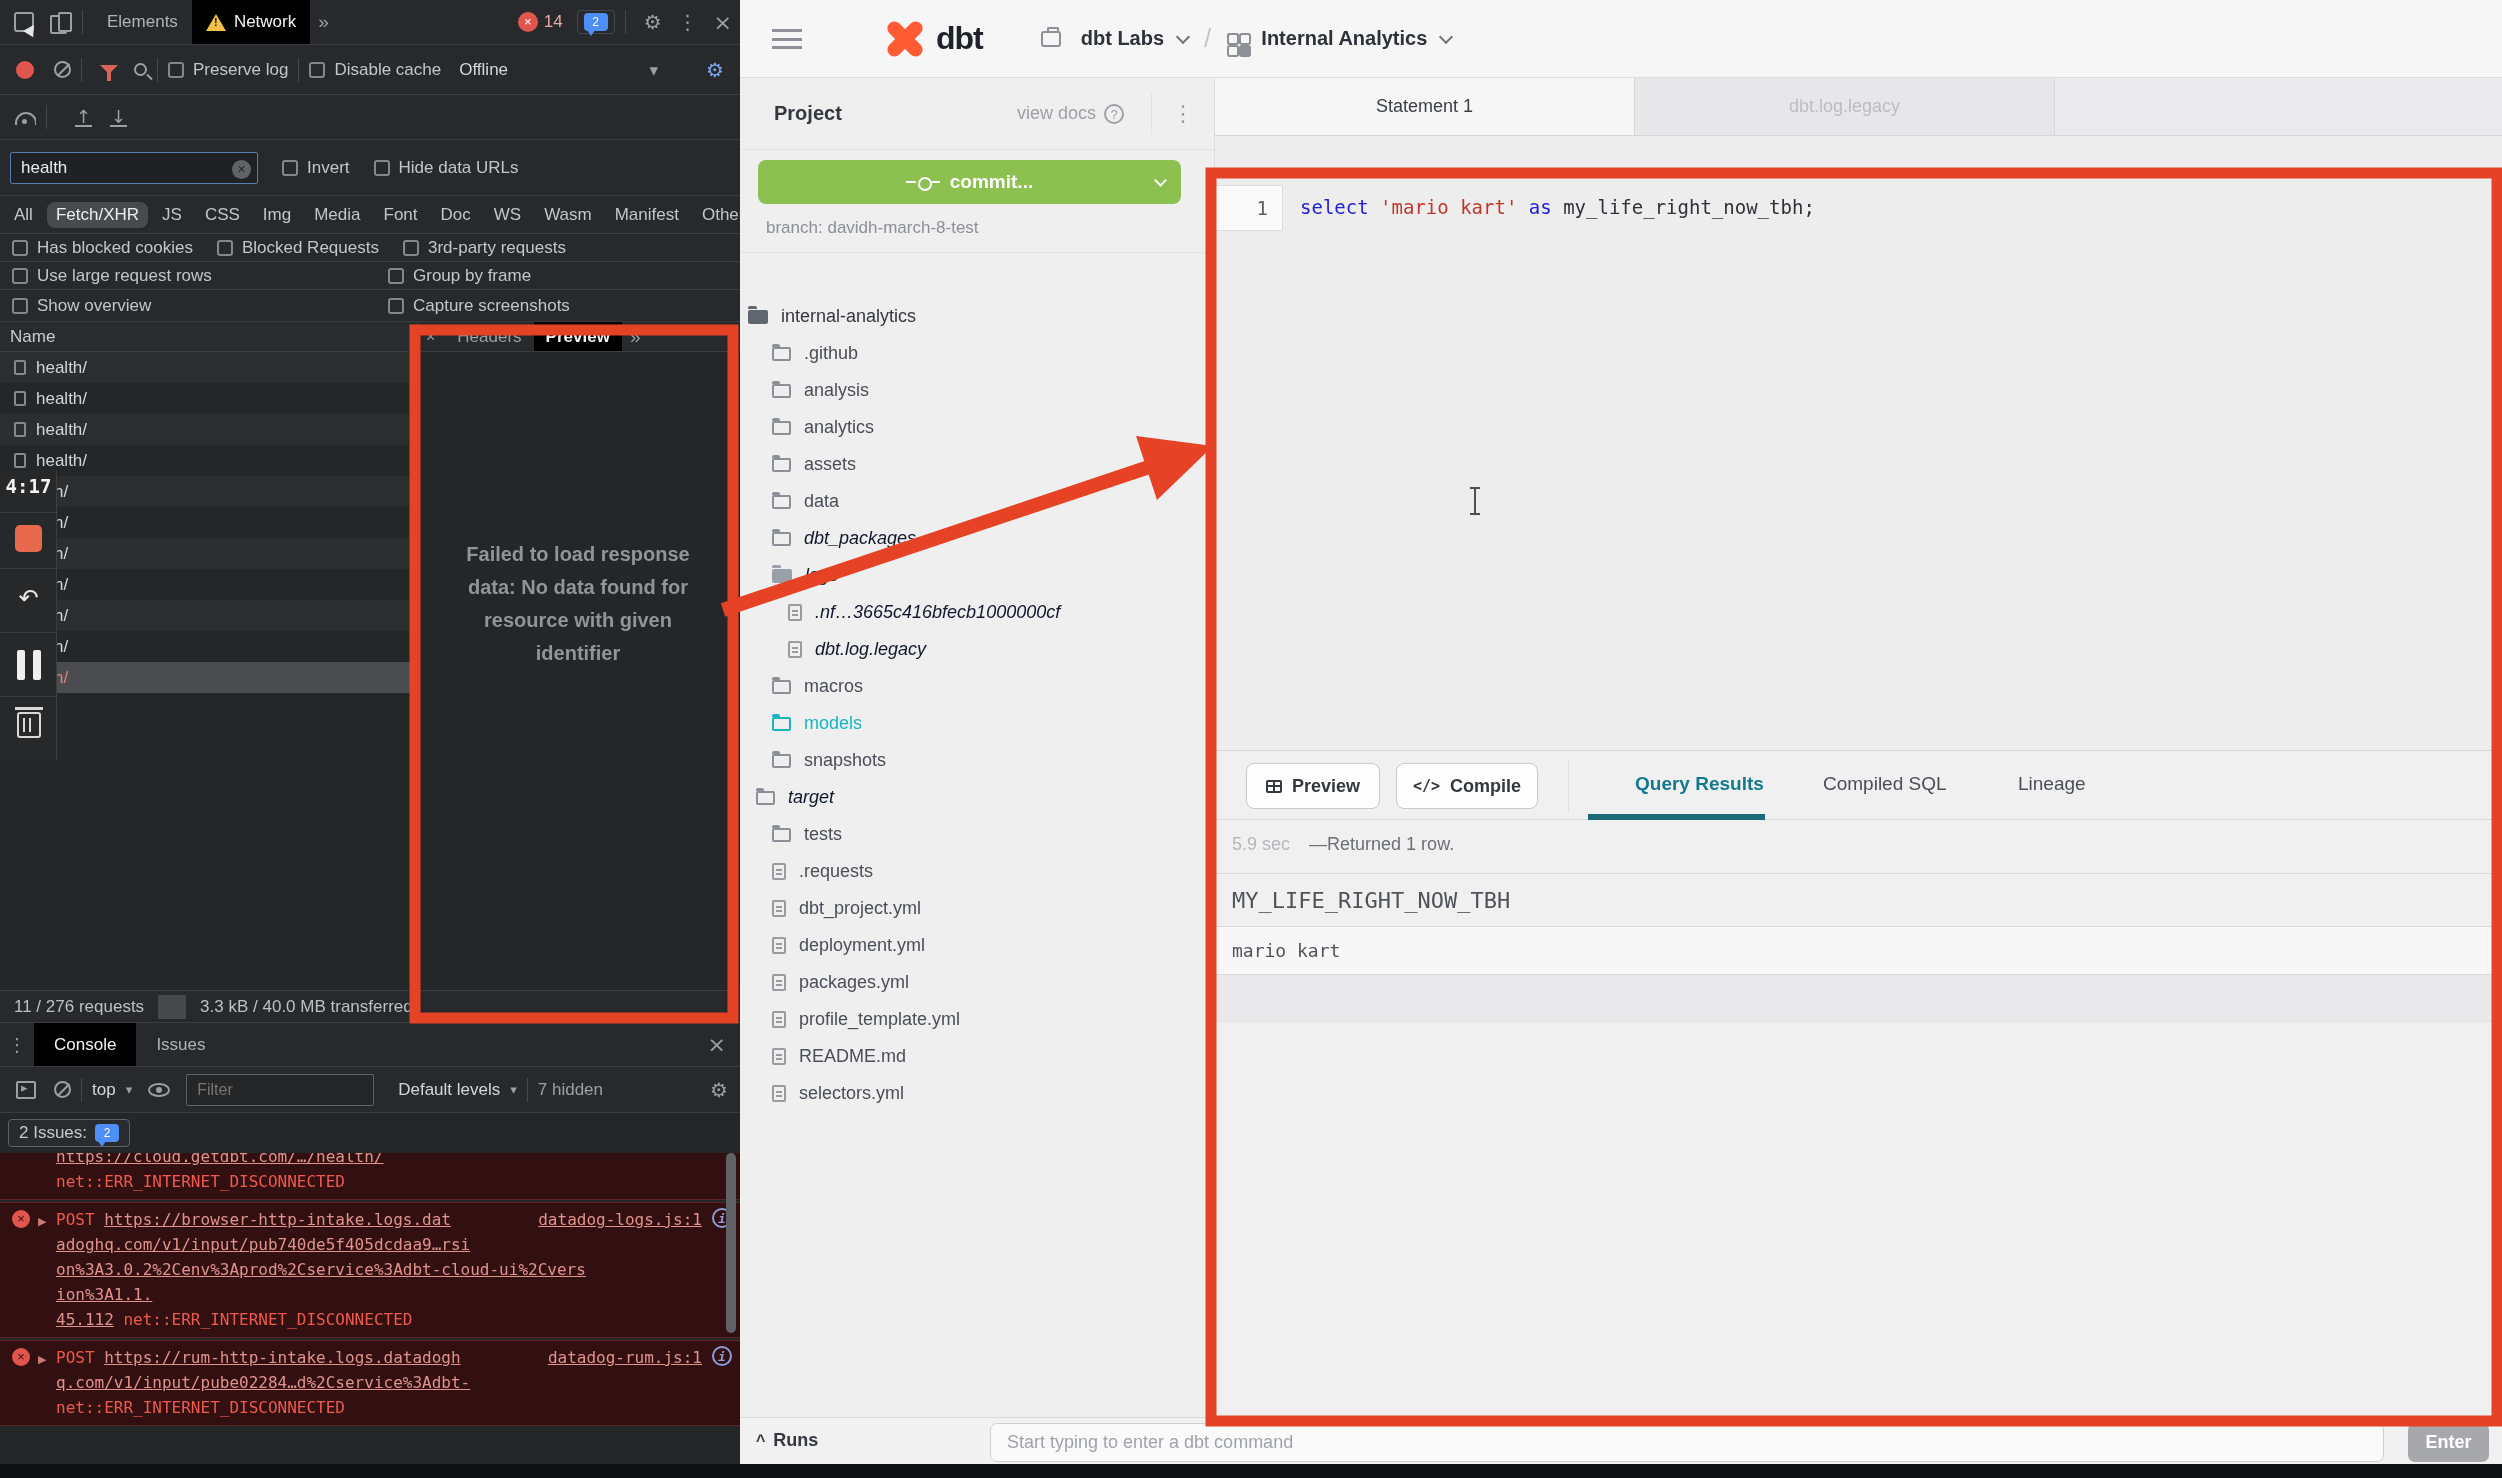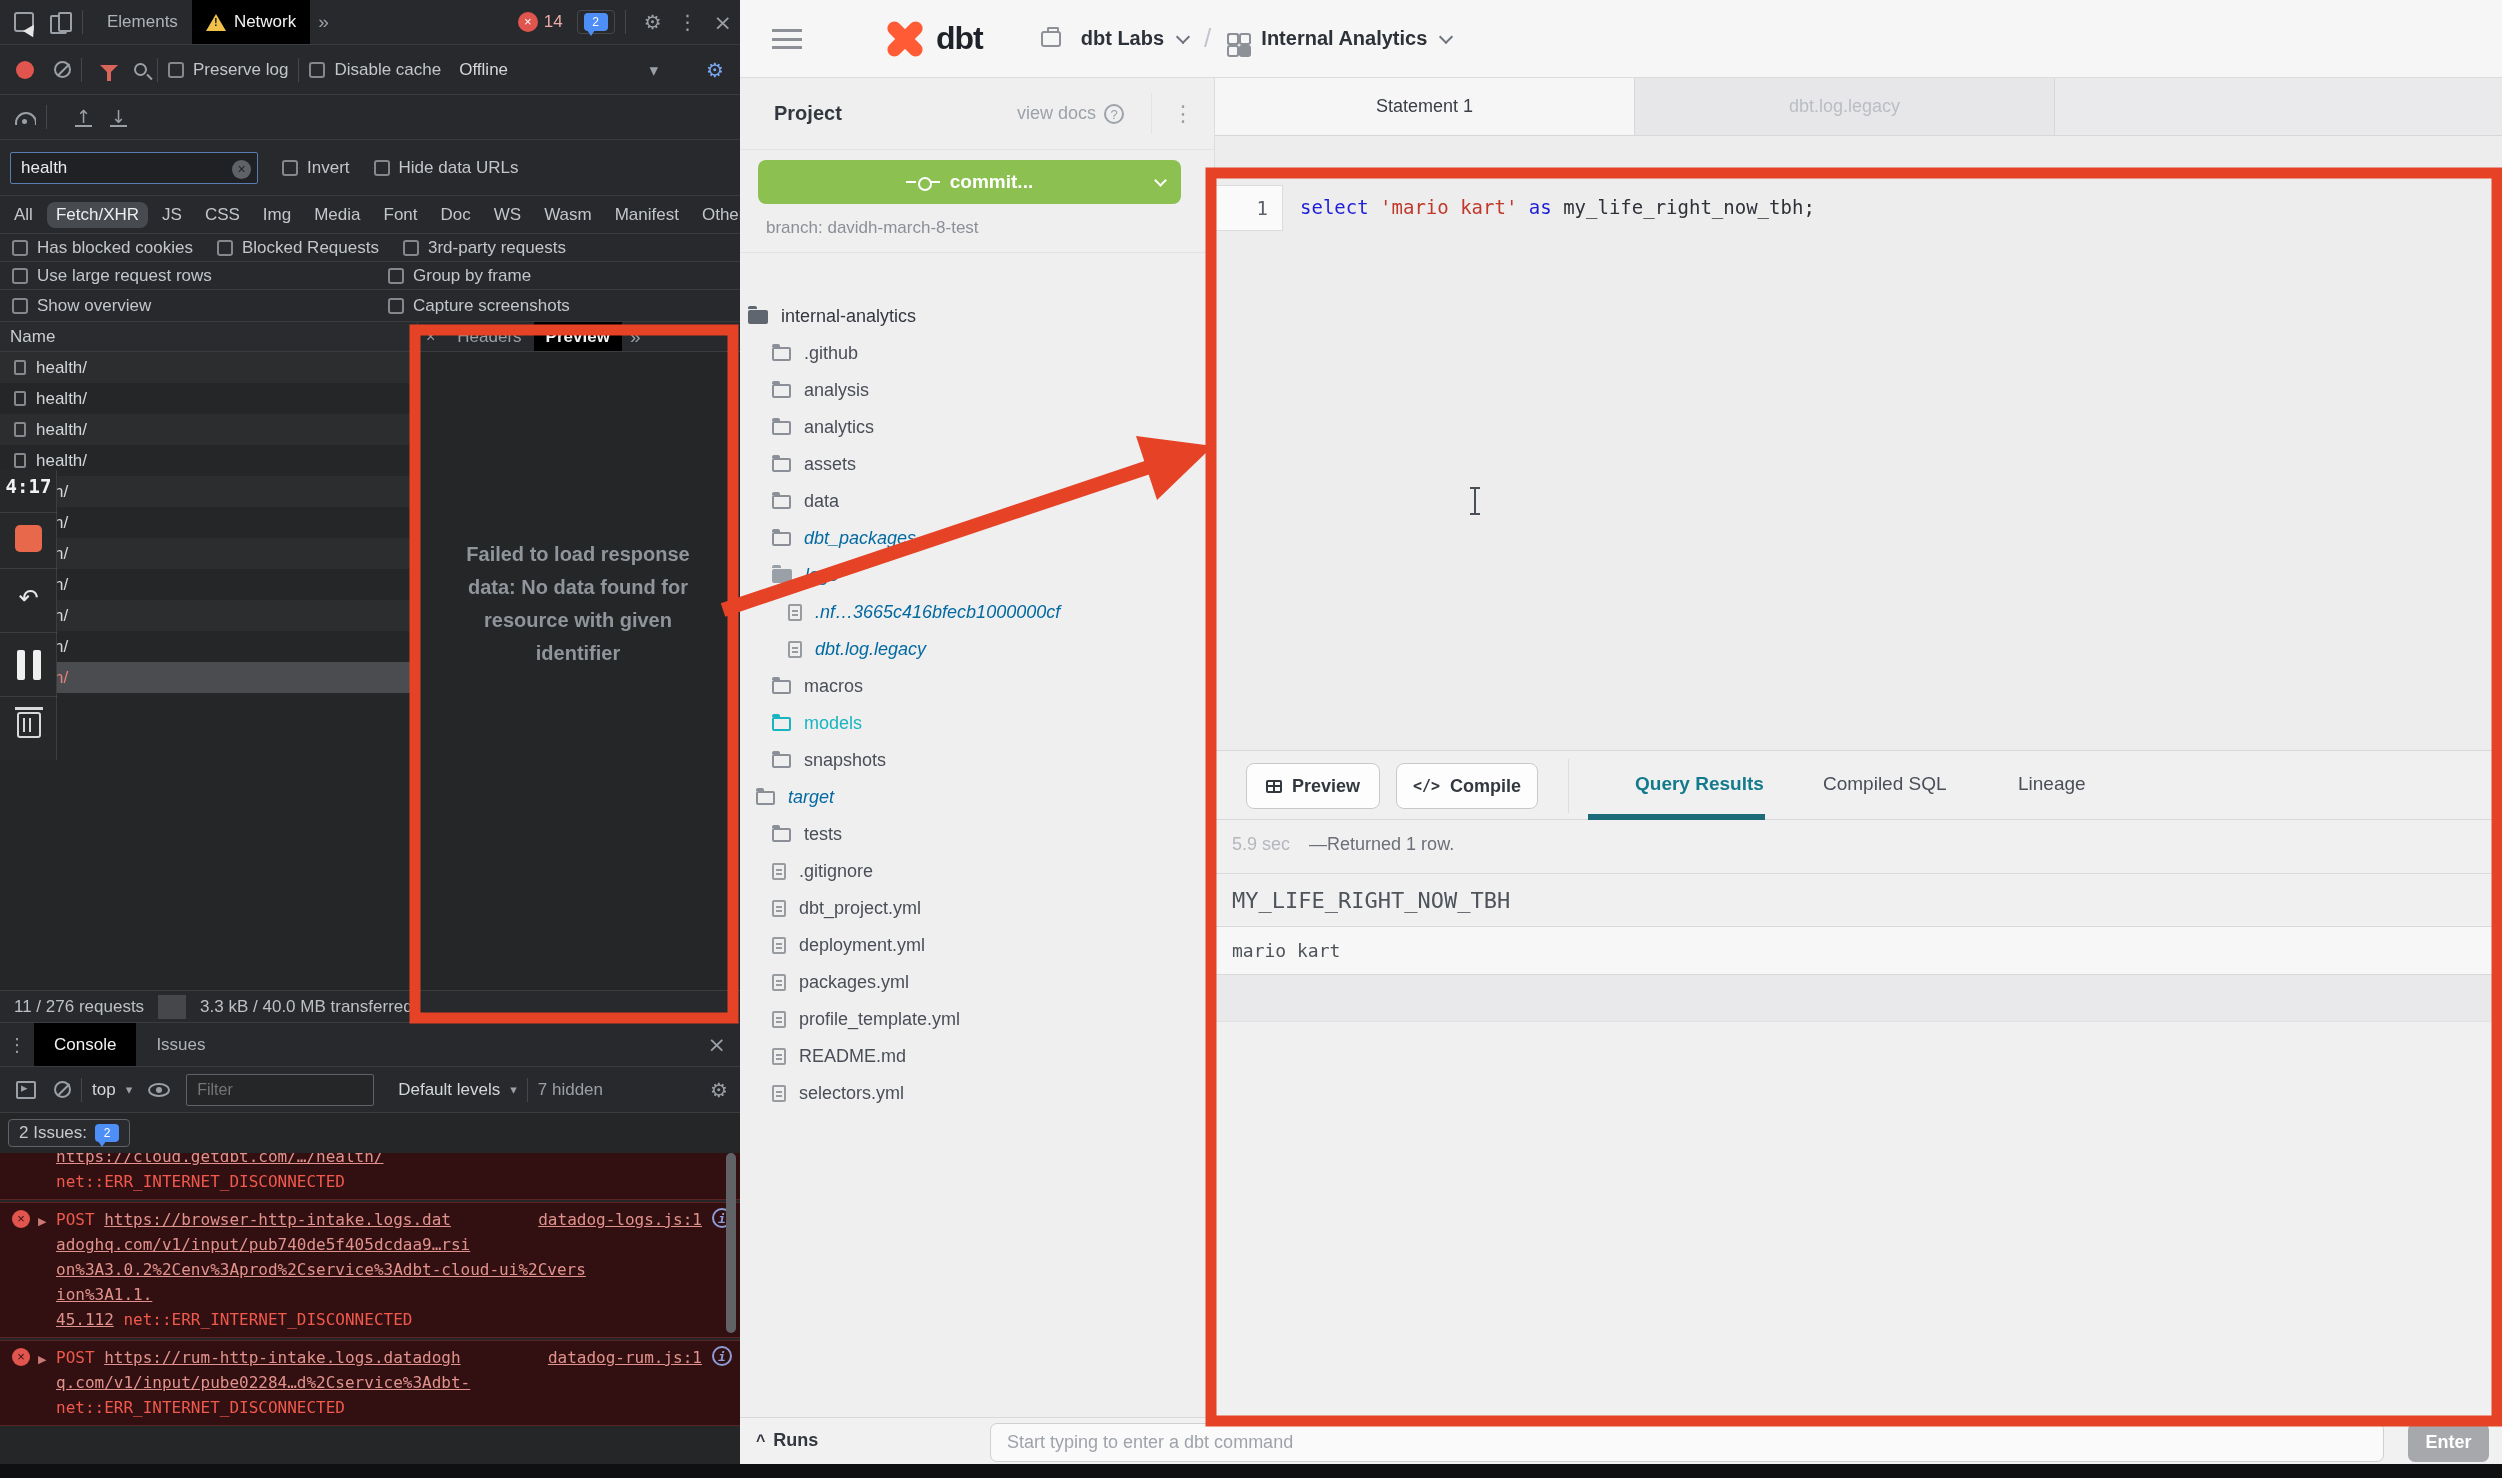--- a/index.html
+++ b/index.html
@@ -164,21 +164,21 @@
   .side-kebab { position:absolute; right:20px; color:#9da1a8; font-size:22px; font-family:"DejaVu Sans",sans-serif; border-left:1px solid #e3e3e6; padding:8px 0 8px 20px; }
   .commit-btn { position:absolute; left:18px; top:82px; width:423px; height:44px; background:#8cc152; border-radius:8px; color:#fff; font-weight:bold; font-size:19px; display:flex; align-items:center; justify-content:center; gap:10px; }
   .commit-btn .chev { position:absolute; right:16px; width:9px; height:9px; border-right:2px solid #fff; border-bottom:2px solid #fff; transform:rotate(45deg); top:16px; }
   .commit-glyph { width:34px; height:10px; position:relative; flex:none; }
   .commit-glyph::before { content:""; position:absolute; left:12px; top:0; width:10px; height:10px; border:2px solid #fff; border-radius:50%; }
   .commit-glyph::after { content:""; position:absolute; top:4px; left:0; width:10px; height:2px; background:#fff; box-shadow:24px 0 0 #fff; }
   .branch-line { position:absolute; left:26px; top:140px; color:#8b8f97; font-size:17px; }
   .side-div { position:absolute; left:0; top:174px; width:475px; height:1px; background:#e3e3e6; }
   .tree { position:absolute; left:0; top:180px; width:475px; }
   .tree-item { height:37px; display:flex; align-items:center; gap:13px; color:#4a4e57; }
-  .tree-item.dim .t-label { color:#0369a1; font-style:italic; }
+  .tree-item.dim .t-label { color:#0f172a; font-style:italic; }
   .tree-item.teal .t-label { color:#18b5c0; }
   .tree-item.root .t-label { color:#33373e; }
   .t-icon { flex:none; position:relative; }
   .t-icon.folder { width:19px; height:14px; border:2px solid #8a8f98; border-radius:2px; }
   .t-icon.folder::before { content:""; position:absolute; left:-2px; top:-5px; width:8px; height:3px; background:#8a8f98; border-radius:2px 2px 0 0; }
   .tree-item.teal .t-icon.folder { border-color:#18b5c0; } .tree-item.teal .t-icon.folder::before { background:#18b5c0; }
   .t-icon.folder-open { width:20px; height:14px; background:#5f6670; border-radius:2px; }
   .t-icon.folder-open::before { content:""; position:absolute; left:0; top:-4px; width:9px; height:3px; background:#5f6670; border-radius:2px 2px 0 0; }
   .tree-item.dim .t-icon.folder-open { background:#9aa0a8; } .tree-item.dim .t-icon.folder-open::before { background:#9aa0a8; }
   .t-icon.file { width:14px; height:17px; border:2px solid #989b9f; border-radius:2px; }
@@ -640,21 +640,21 @@
             <span class="t-label">target</span>
           </div>
 
           <div class="tree-item" style="padding-left: 32px;">
             <span class="t-icon folder"></span>
             <span class="t-label">tests</span>
           </div>
 
           <div class="tree-item" style="padding-left: 32px;">
             <span class="t-icon file"></span>
-            <span class="t-label">.gitignore</span>
+            <span class="t-label">.requests</span>
           </div>
 
           <div class="tree-item" style="padding-left: 32px;">
             <span class="t-icon file"></span>
             <span class="t-label">dbt_project.yml</span>
           </div>
 
           <div class="tree-item" style="padding-left: 32px;">
             <span class="t-icon file"></span>
             <span class="t-label">deployment.yml</span>

